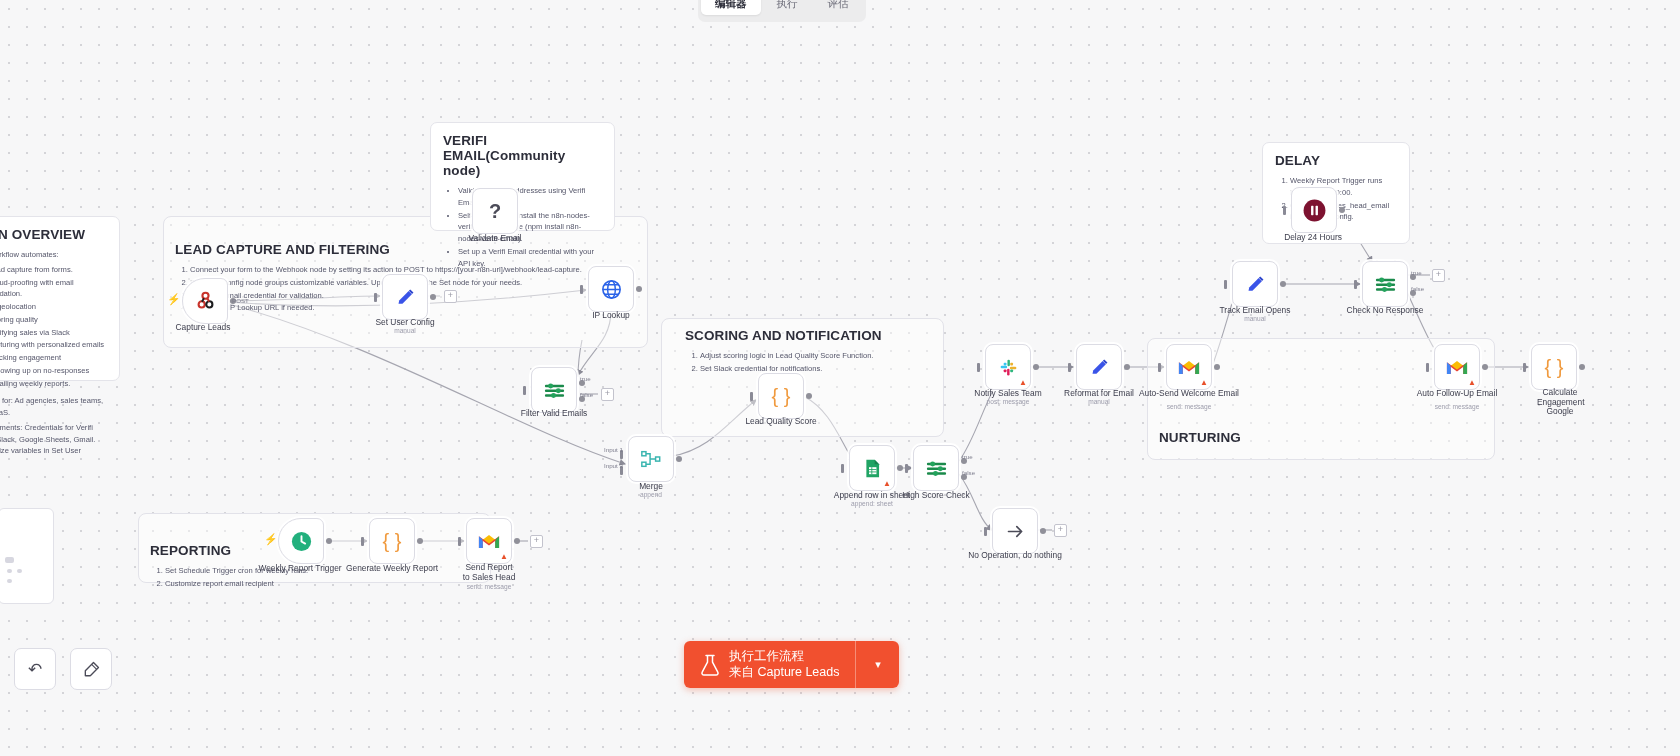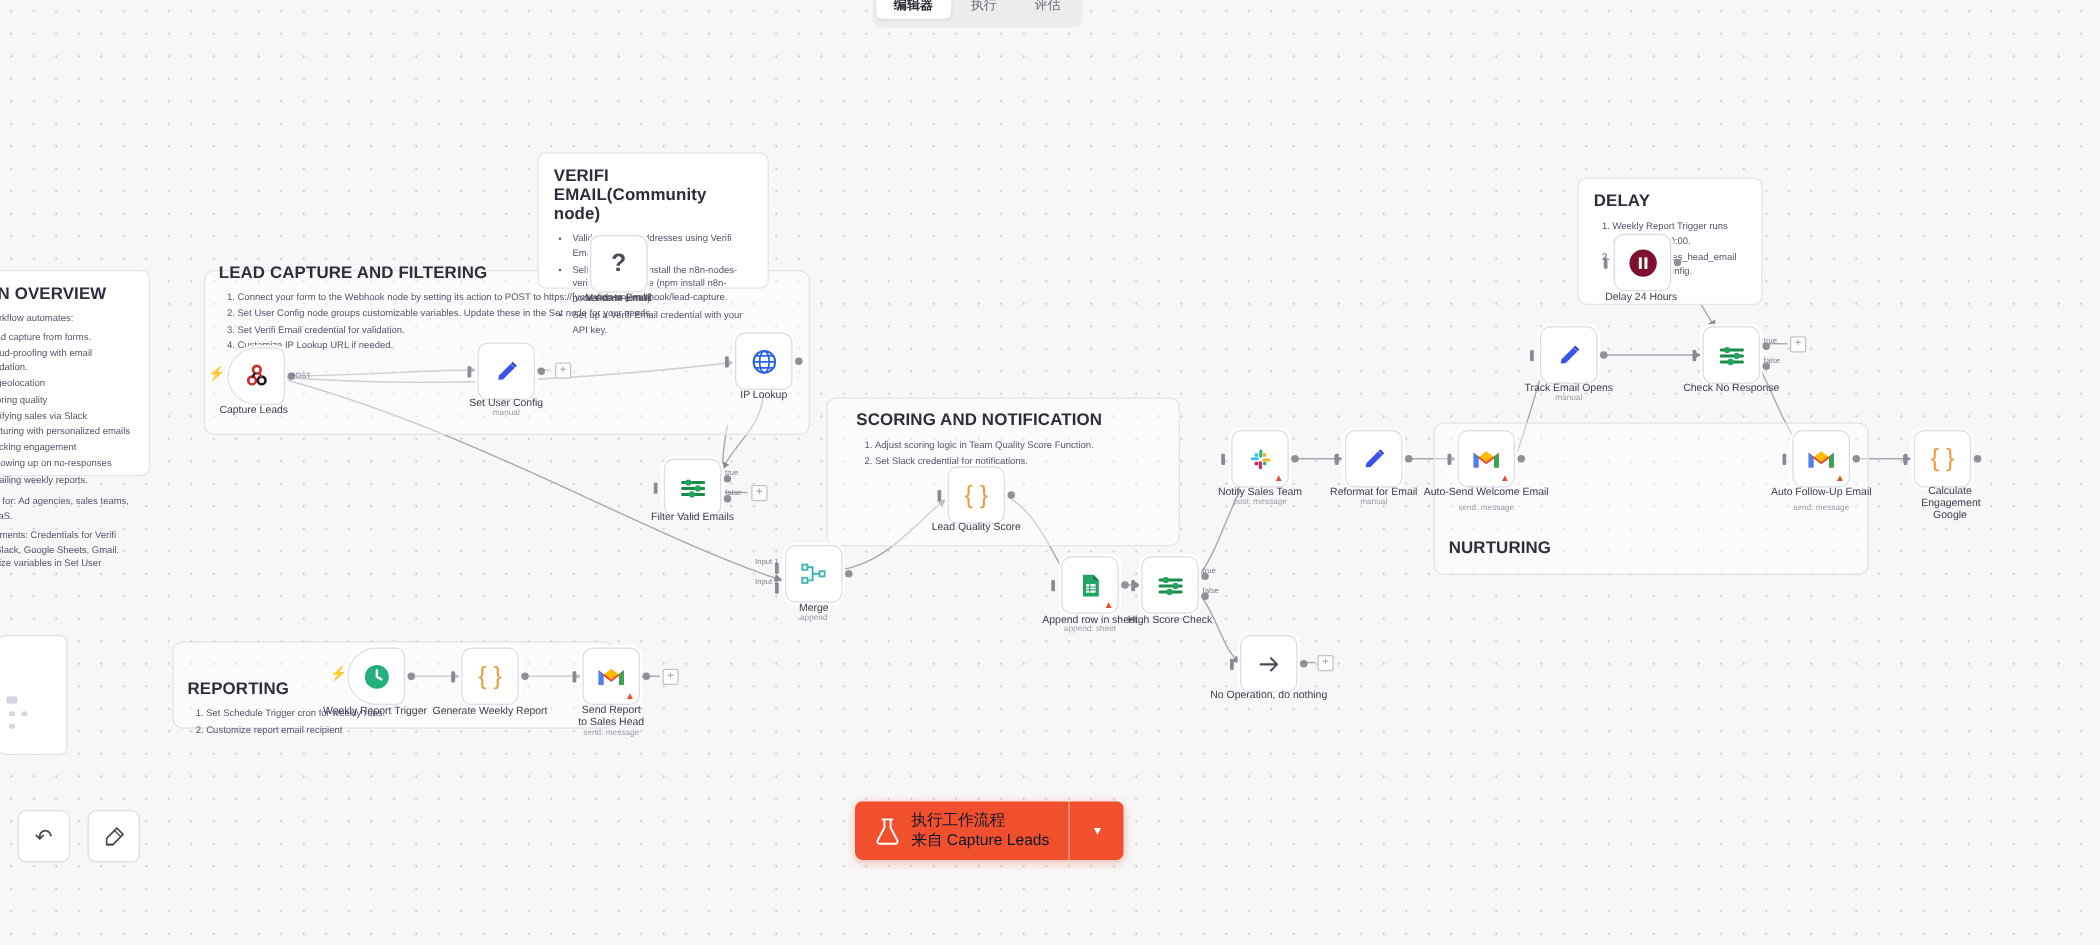--- a/index.html
+++ b/index.html
@@ -54,21 +54,21 @@
   .tabbar{position:absolute;left:698px;top:-14px;height:30px;background:#ececed;border-radius:7px;
           display:flex;align-items:center;padding:3px;gap:2px;}
   .tab{font-size:10.5px;color:#6b6b78;padding:4px 14px;border-radius:5px;white-space:nowrap;}
   .tab.active{background:#fff;color:#2d2e3a;font-weight:600;box-shadow:0 1px 2px rgba(0,0,0,.08);}
 
   
   .exec{position:absolute;left:684px;top:641px;height:47px;display:flex;align-items:stretch;
         border-radius:6px;overflow:hidden;box-shadow:0 2px 7px rgba(232,80,42,.35);}
   .exec .main{background:#f1502f;display:flex;align-items:center;gap:9px;padding:0 16px;}
   .exec .main .flasksvg{flex:0 0 auto;}
-  .exec .txt{display:flex;flex-direction:column;justify-content:center;color:#0f172a;}
+  .exec .txt{display:flex;flex-direction:column;justify-content:center;color:#ffffff;}
   .exec .t1{font-size:12.5px;line-height:1.25;}
   .exec .t2{font-size:12.5px;line-height:1.25;}
   .exec .caret{background:#f1502f;border-left:1px solid rgba(255,255,255,.35);width:43px;
                display:flex;align-items:center;justify-content:center;color:#fff;font-size:11px;}
   svg{display:block;}
 </style>
 </head>
 <body>
 
 <div id="canvas">
@@ -154,21 +154,21 @@
       <li>Notifying sales via Slack</li>
       <li>Nurturing with personalized emails</li>
       <li>Tracking engagement</li>
       <li>Following up on no-responses</li>
       <li>Emailing weekly reports.</li>
     </ol>
     <p style="margin-top:6px;">Who's it for: Ad agencies, sales teams, B2B SaaS.</p>
     <p>Requirements: Credentials for Verifi Email, Slack, Google Sheets, Gmail. Customize variables in Set User Config.</p>
   </div>
 
-  <div class="note" style="left:163px;top:200px;width:440px;height:72px;border:none;background:transparent;">
+  <div class="note" style="left:163px;top:232px;width:440px;height:72px;border:none;background:transparent;">
     <h3>LEAD CAPTURE AND FILTERING</h3>
     <ol>
       <li>Connect your form to the Webhook node by setting its action to POST to https://[your-n8n-url]/webhook/lead-capture.</li>
       <li>Set User Config node groups customizable variables. Update these in the Set node for your needs.</li>
       <li>Set Verifi Email credential for validation.</li>
       <li>Customize IP Lookup URL if needed.</li>
     </ol>
   </div>
 
   <div class="note" style="left:430px;top:122px;width:185px;height:109px;">
@@ -176,21 +176,21 @@
     <ul>
       <li>Validates email addresses using Verifi Email API.</li>
       <li>Self-hosted only: Install the n8n-nodes-verifiemail package (npm install n8n-nodes-verifi-email).</li>
       <li>Set up a Verifi Email credential with your API key.</li>
     </ul>
   </div>
 
   <div class="note" style="left:661px;top:318px;width:283px;height:46px;border:none;background:transparent;margin-left:12px;">
     <h3>SCORING AND NOTIFICATION</h3>
     <ol>
-      <li>Adjust scoring logic in Team Quality Score Function.</li>
+      <li>Adjust scoring logic in Lead Quality Score Function.</li>
       <li>Set Slack credential for notifications.</li>
     </ol>
   </div>
 
   <div class="note" style="left:1238px;top:142px;width:148px;height:102px;margin-left:24px;">
     <h3>DELAY</h3>
     <ol>
       <li>Weekly Report Trigger runs Mondays at 00:00.</li>
       <li>Customize sales_head_email in Set User Config.</li>
     </ol>

